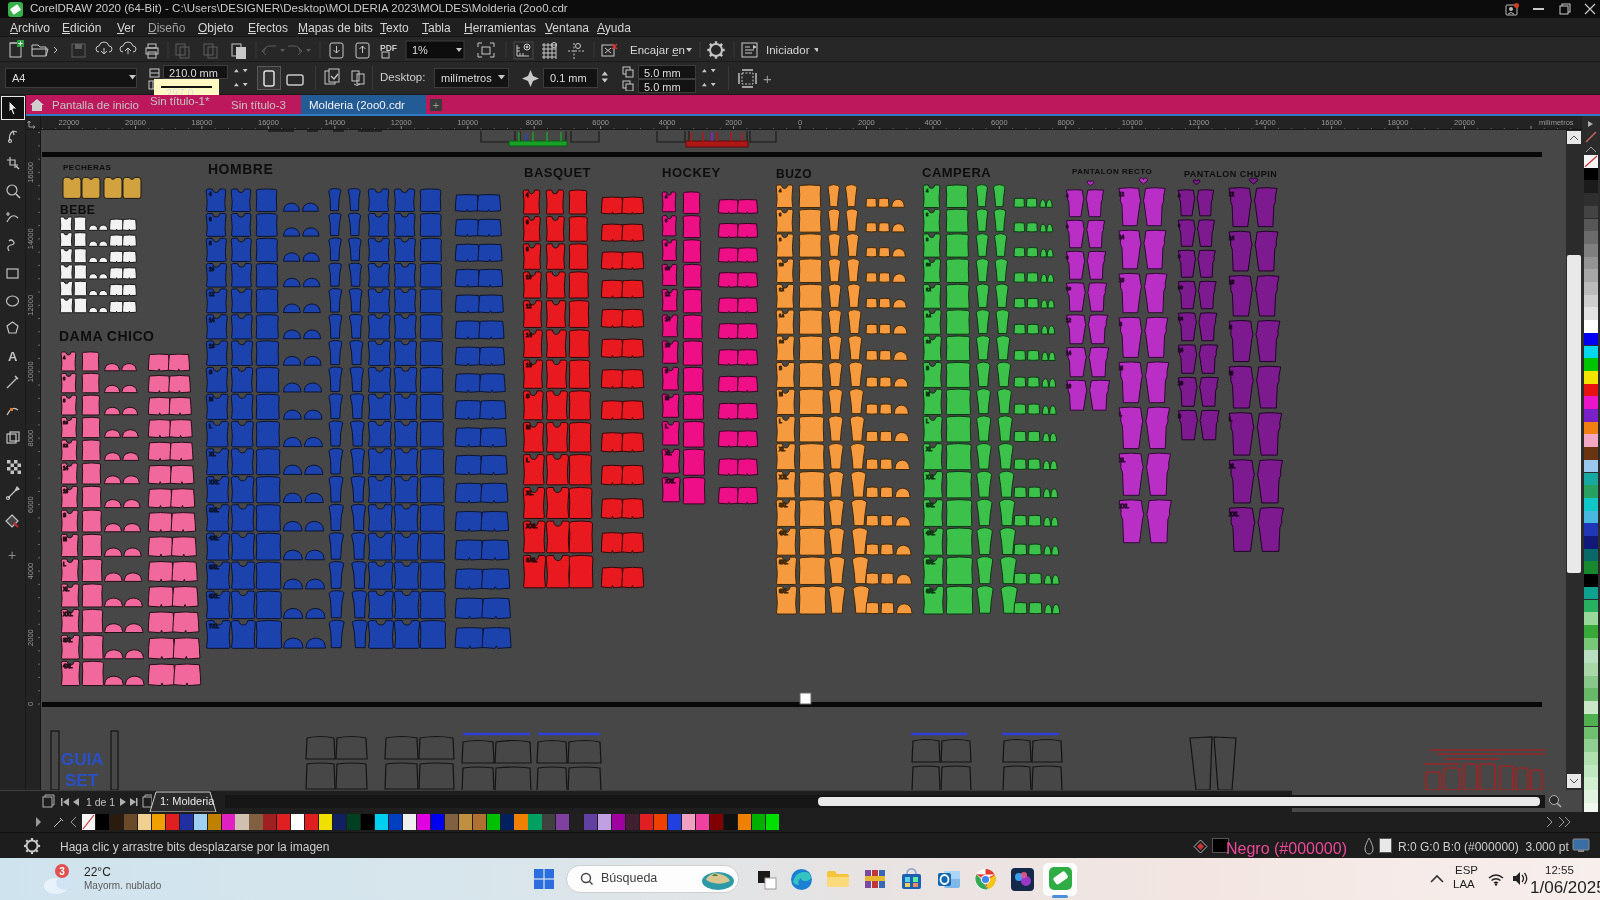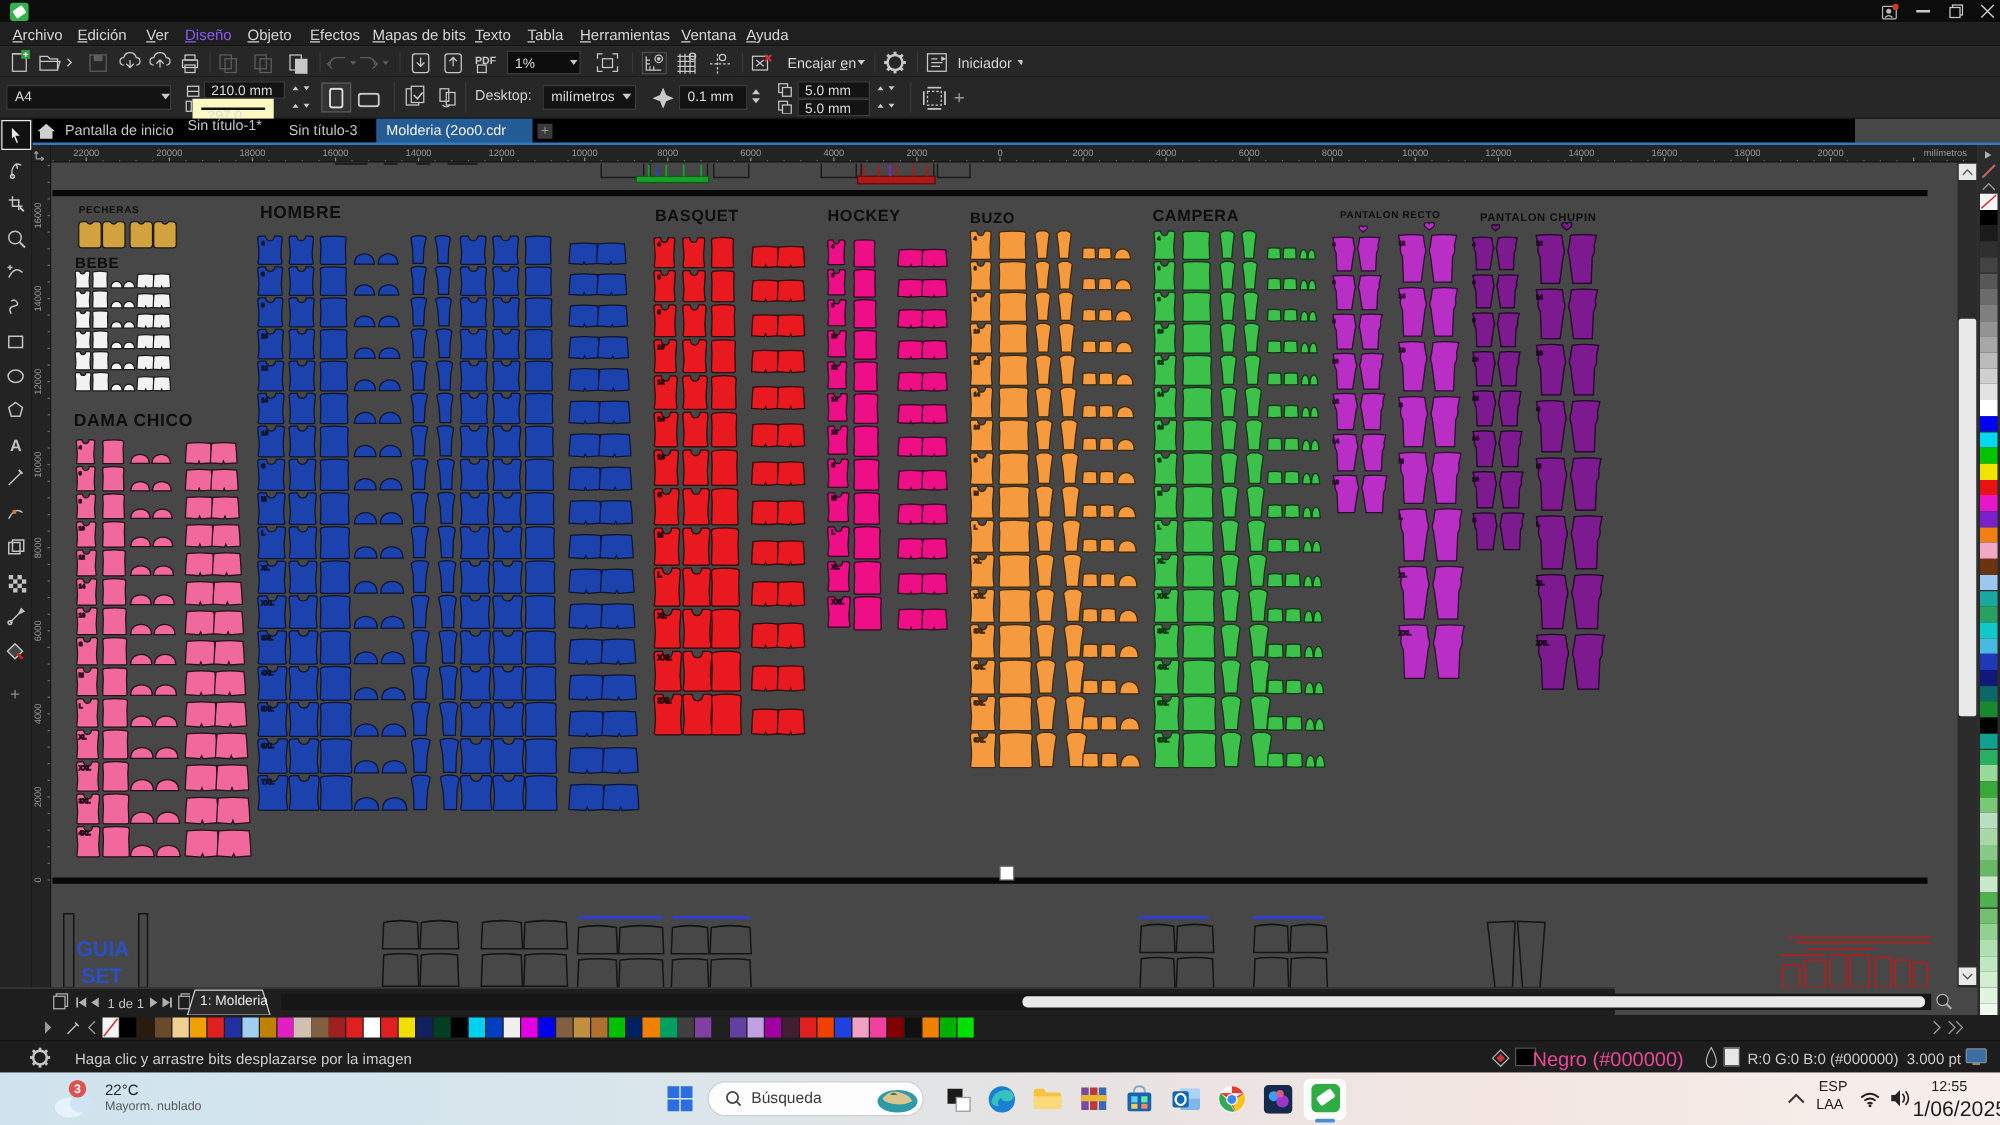--- a/index.html
+++ b/index.html
@@ -3,40 +3,41 @@
 *{margin:0;padding:0;box-sizing:border-box}
 body{width:1600px;height:900px;overflow:hidden;font-family:"Liberation Sans",sans-serif;background:#474747;position:relative}
 .abs{position:absolute}
 </style></head><body>
 
 <div class="abs" style="left:0;top:0;width:1600px;height:18px;background:#0c0c0c">
 <svg class="abs" style="left:8px;top:2px" width="15" height="15">
       <rect x="0" y="0" width="15" height="15" rx="3" fill="#35b34a"></rect>
       <rect x="3" y="4" width="9" height="7" rx="1" fill="#fff" transform="rotate(-35 7.5 7.5)"></rect>
     </svg>
+<div class="abs" style="left:30px;top:2px;font-size:11.5px;color:#c9c9c9">CorelDRAW 2020 (64-Bit) - C:\Users\DESIGNER\Desktop\MOLDERIA 2023\MOLDES\Molderia (2oo0.cdr</div>
 <svg class="abs" style="left:1505px;top:3px" width="14" height="13">
       <rect x="1" y="2" width="11" height="10" rx="1" fill="none" stroke="#bbb"></rect>
       <circle cx="6" cy="6" r="2" fill="#bbb"></circle>
       <path d="M3,11 Q6,8 9,11" stroke="#bbb" fill="none"></path>
       <circle cx="11.5" cy="2.5" r="2.5" fill="#d33c20"></circle>
     </svg>
 <div class="abs" style="left:1533px;top:8px;width:11px;height:1.5px;background:#c9c9c9"></div>
 <svg class="abs" style="left:1559px;top:3px" width="12" height="12">
       <rect x="3" y="1" width="8" height="8" fill="none" stroke="#c9c9c9"></rect>
       <rect x="1" y="3" width="8" height="8" fill="#0c0c0c" stroke="#c9c9c9"></rect>
     </svg>
 <svg class="abs" style="left:1584px;top:3px" width="12" height="12">
       <path d="M1,1 L11,11 M11,1 L1,11" stroke="#c9c9c9" stroke-width="1.2"></path>
     </svg>
 </div>
 <div class="abs" style="left:0;top:18px;width:1600px;height:19px;background:#201f1f;border-bottom:1px solid #141414">
 <span class="abs" style="left:10px;top:3px;font-size:12px;color:#d6d6d6"><u style="text-decoration-thickness:1px">A</u>rchivo</span>
 <span class="abs" style="left:62px;top:3px;font-size:12px;color:#d6d6d6"><u style="text-decoration-thickness:1px">E</u>dición</span>
 <span class="abs" style="left:117px;top:3px;font-size:12px;color:#d6d6d6"><u style="text-decoration-thickness:1px">V</u>er</span>
-<span class="abs" style="left:148px;top:3px;font-size:12px;color:#8b5cf6"><u style="text-decoration-thickness:1px">D</u>iseño</span>
+<span class="abs" style="left:148px;top:3px;font-size:12px;color:#a3a3a3"><u style="text-decoration-thickness:1px">D</u>iseño</span>
 <span class="abs" style="left:198px;top:3px;font-size:12px;color:#d6d6d6"><u style="text-decoration-thickness:1px">O</u>bjeto</span>
 <span class="abs" style="left:248px;top:3px;font-size:12px;color:#d6d6d6"><u style="text-decoration-thickness:1px">E</u>fectos</span>
 <span class="abs" style="left:298px;top:3px;font-size:12px;color:#d6d6d6"><u style="text-decoration-thickness:1px">M</u>apas de bits</span>
 <span class="abs" style="left:380px;top:3px;font-size:12px;color:#d6d6d6"><u style="text-decoration-thickness:1px">T</u>exto</span>
 <span class="abs" style="left:422px;top:3px;font-size:12px;color:#d6d6d6"><u style="text-decoration-thickness:1px">T</u>abla</span>
 <span class="abs" style="left:464px;top:3px;font-size:12px;color:#d6d6d6"><u style="text-decoration-thickness:1px">H</u>erramientas</span>
 <span class="abs" style="left:545px;top:3px;font-size:12px;color:#d6d6d6"><u style="text-decoration-thickness:1px">V</u>entana</span>
 <span class="abs" style="left:597px;top:3px;font-size:12px;color:#d6d6d6"><u style="text-decoration-thickness:1px">A</u>yuda</span>
 </div>
 <div class="abs" style="left:0;top:37px;width:1600px;height:25px;background:#272727;border-bottom:1px solid #1a1a1a">
@@ -217,21 +218,21 @@
     </svg>
 <div class="abs" style="left:728px;top:4px;width:1px;height:24px;background:#3a3a3a"></div>
 <svg class="abs" style="left:738px;top:7px" width="19" height="19">
       <g fill="none" stroke="#c8c8c8">
         <path d="M4,1 h11 M4,18 h11 M1,4 v11 M18,4 v11" stroke-width="1.4"></path>
         <rect x="4" y="4" width="11" height="11" stroke-dasharray="2,1.5"></rect>
       </g>
     </svg>
 <div class="abs" style="left:763px;top:8px;font-size:15px;color:#9a9a9a">+</div>
 </div>
-<div class="abs" style="left:0;top:95px;width:1484px;height:21px;background:#000000">
+<div class="abs" style="left:0;top:95px;width:1600px;height:21px;background:#be185d">
 <svg class="abs" style="left:29px;top:3px" width="16" height="14">
       <path d="M8,1 L15,7 L13,7 L13,13 L3,13 L3,7 L1,7 Z" fill="#cfcfcf"></path>
     </svg>
 <span class="abs" style="left:52px;top:4px;font-size:11.5px;color:#c4c4c4">Pantalla de inicio</span>
 <span class="abs" style="left:150px;top:0;font-size:11.5px;color:#c4c4c4">Sin título-1*</span>
 <span class="abs" style="left:231px;top:4px;font-size:11.5px;color:#c4c4c4">Sin título-3</span>
 <div class="abs" style="left:301px;top:0;width:125px;height:21px;background:#235c95"></div>
 <span class="abs" style="left:309px;top:4px;font-size:11.5px;color:#f2f2f2">Molderia (2oo0.cdr</span>
 <div class="abs" style="left:430px;top:4px;width:12px;height:12px;background:#3a3a3a;color:#999;font-size:11px;line-height:12px;text-align:center">+</div>
 <div class="abs" style="left:0;top:19px;width:1600px;height:2px;background:#2e7bc4"></div>

